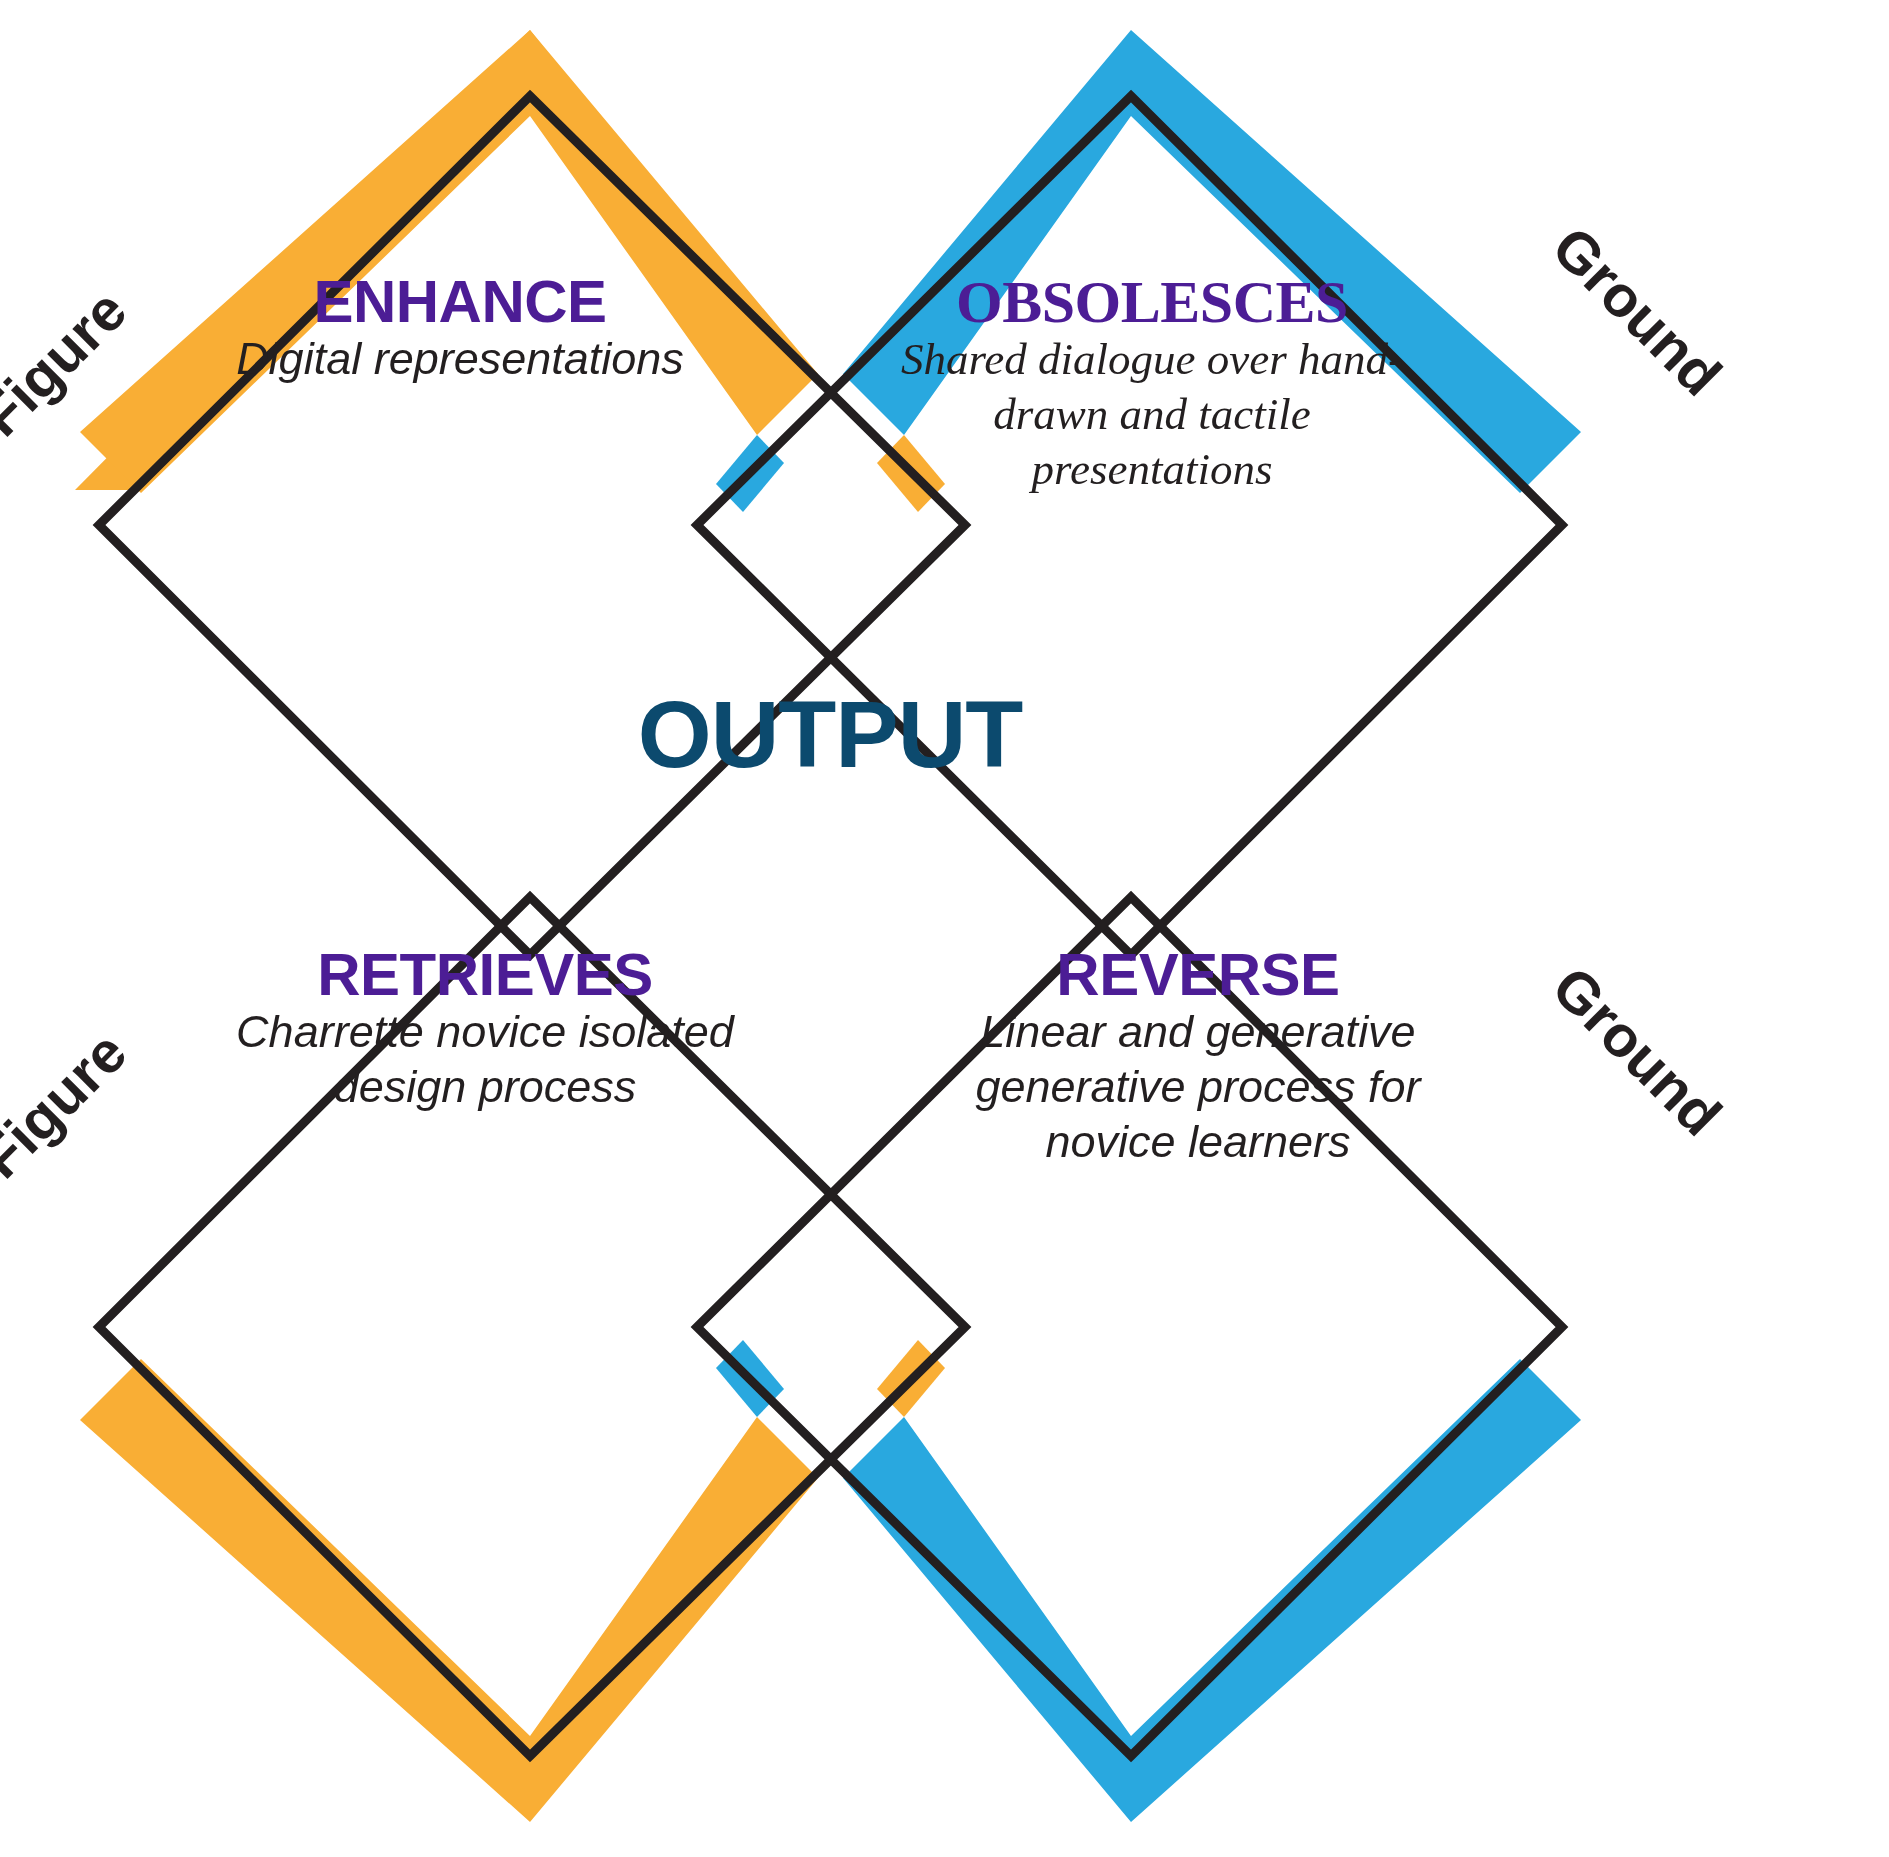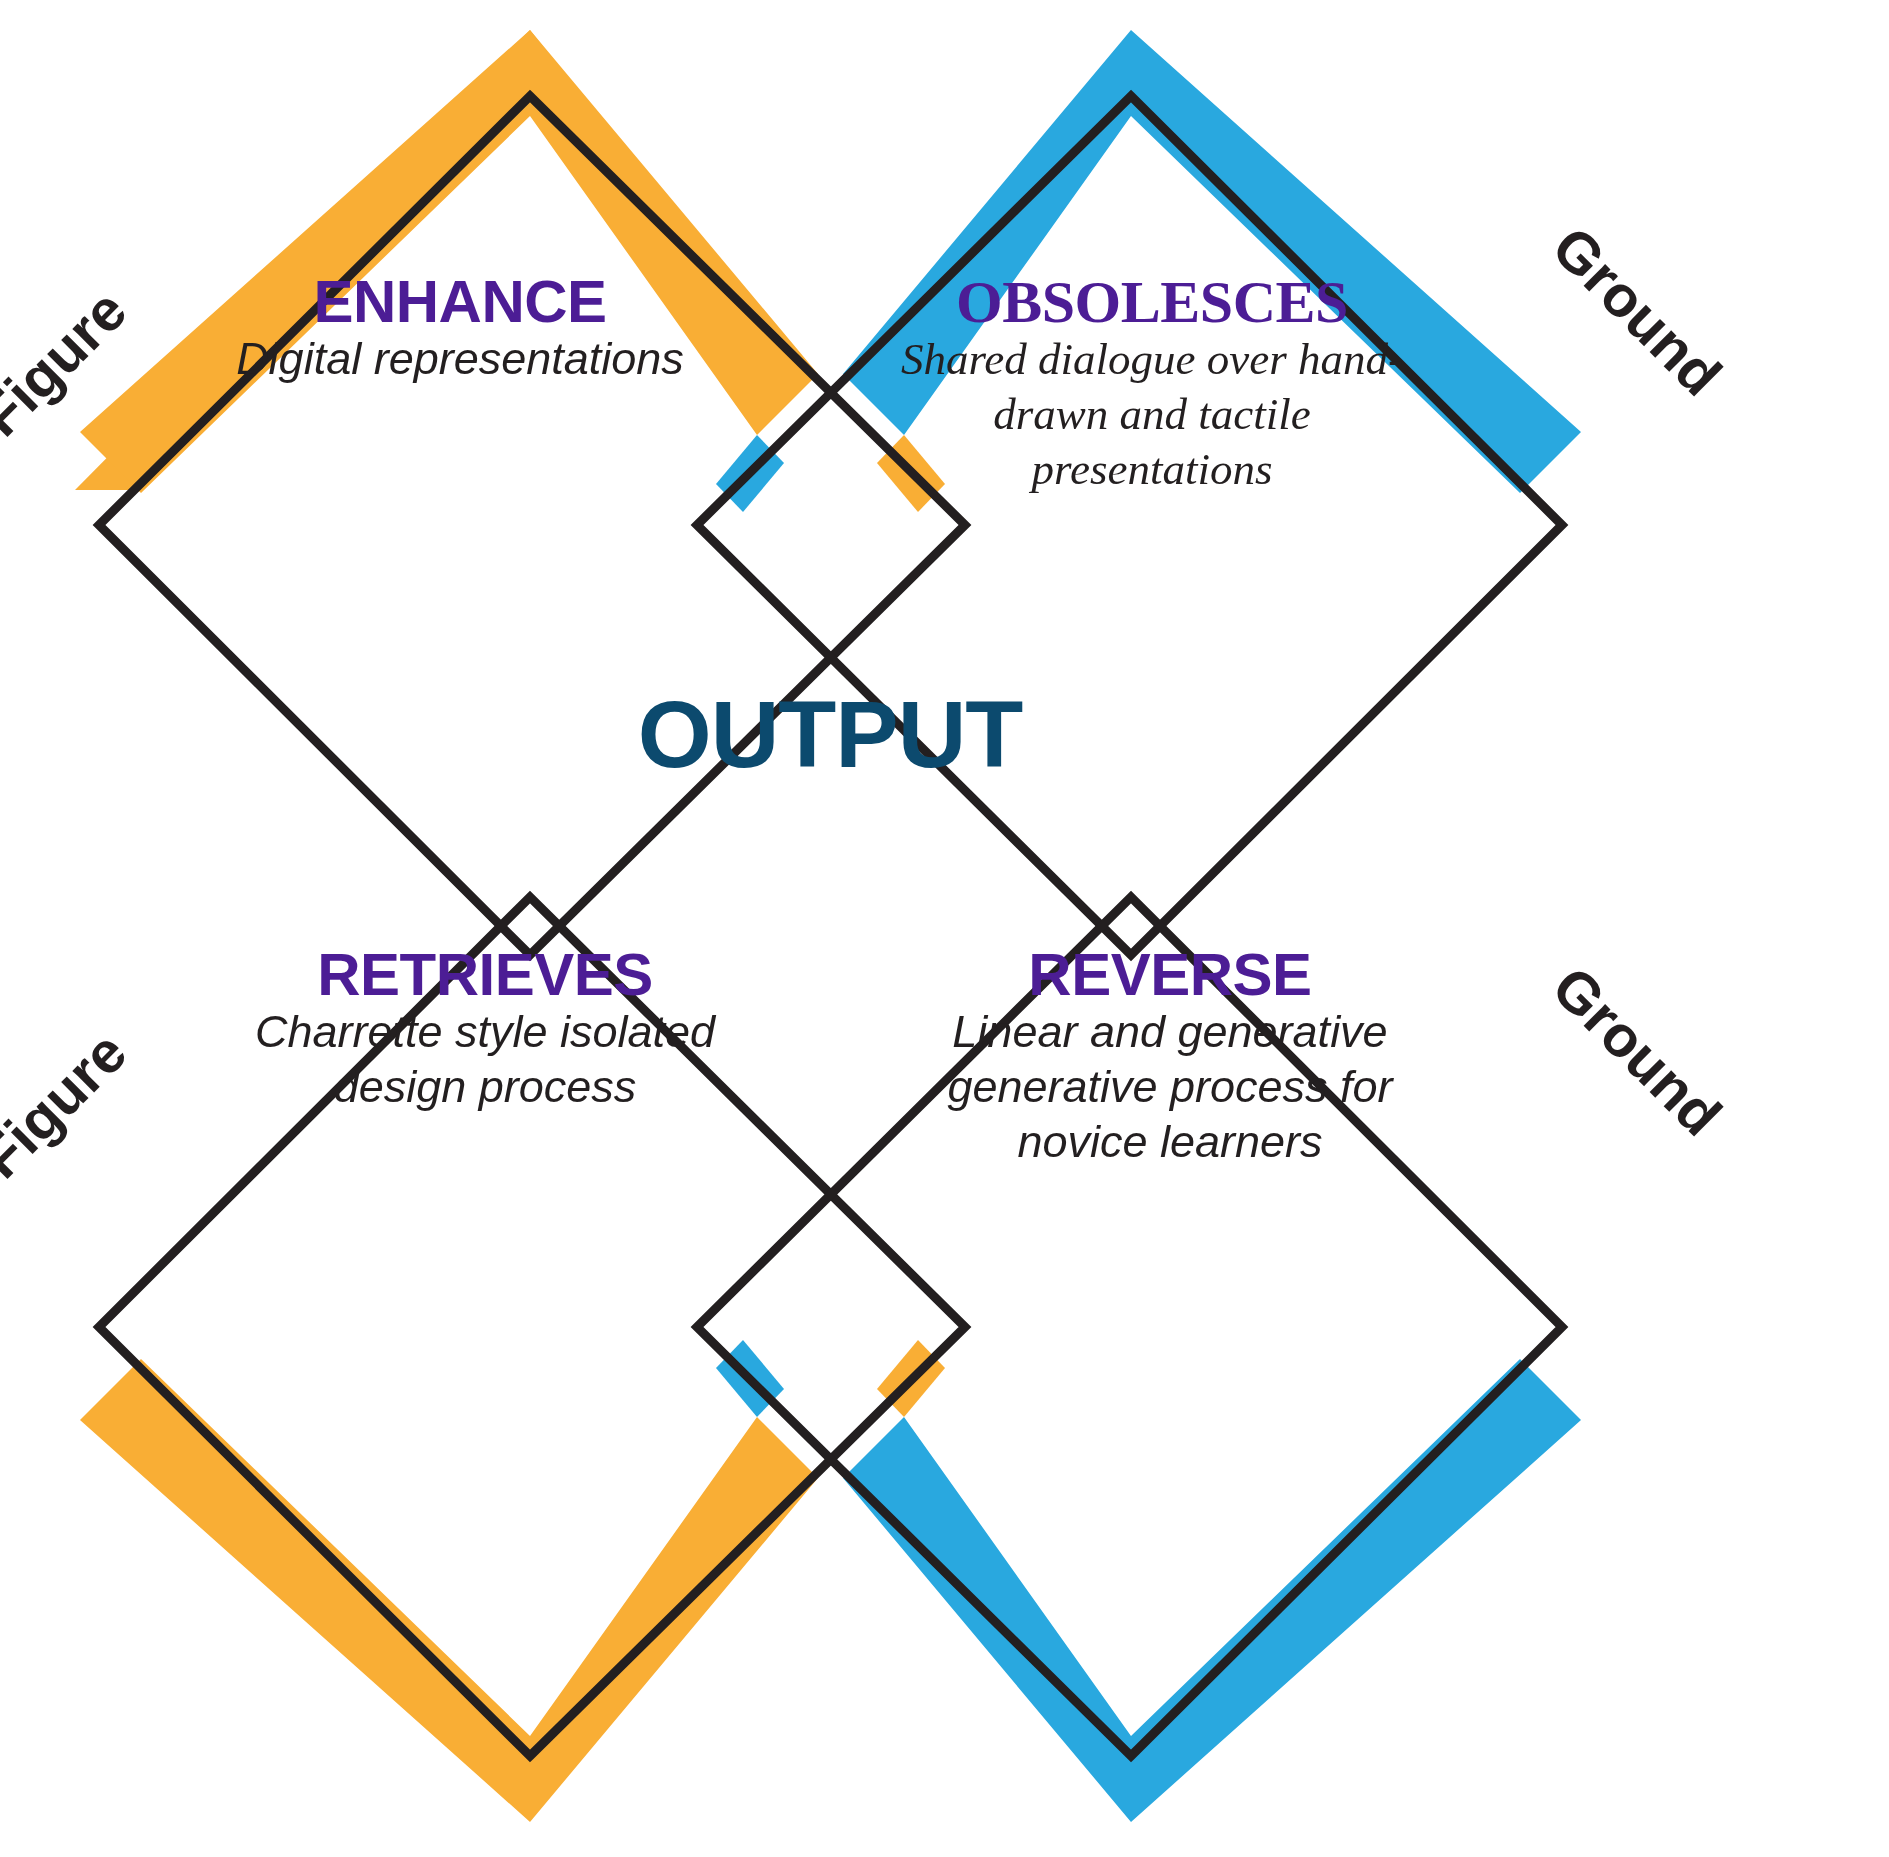--- a/index.html
+++ b/index.html
@@ -44,21 +44,21 @@
     font-style: italic;
     font-size: 45px;
     line-height: 1.22;
     margin-top: 0;
     color: #231f20;
   }
 
   #cell-enhance      { left: 180px;  top: 272px;  width: 560px; }
   #cell-obsolesces   { left: 872px;  top: 272px;  width: 560px; font-family: Liberation Serif, serif; }
   #cell-retrieves    { left: 185px;  top: 945px;  width: 600px; }
-  #cell-reverse      { left: 900px;  top: 945px;  width: 540px; }
+  #cell-reverse      { left: 928px;  top: 945px;  width: 540px; }
 
   #center-output {
     position: absolute;
     left: 570px;
     top: 680px;
     width: 520px;
     text-align: center;
     font-weight: bold;
     font-size: 95px;
     letter-spacing: -1px;
@@ -119,21 +119,21 @@
     <div class="desc">Digital representations</div>
   </div>
 
   <div class="cell" id="cell-obsolesces">
     <div class="title">OBSOLESCES</div>
     <div class="desc">Shared dialogue over hand-drawn and tactile presentations</div>
   </div>
 
   <div class="cell" id="cell-retrieves">
     <div class="title">RETRIEVES</div>
-    <div class="desc">Charrette style isolated design process</div>
+    <div class="desc">Charrette novice isolated design process</div>
   </div>
 
   <div class="cell" id="cell-reverse">
     <div class="title">REVERSE</div>
     <div class="desc">Linear and generative generative process for novice learners</div>
   </div>
 
   <div id="center-output">OUTPUT</div>
 
   <div class="corner-label rot-up" id="label-figure-top">Figure</div>

